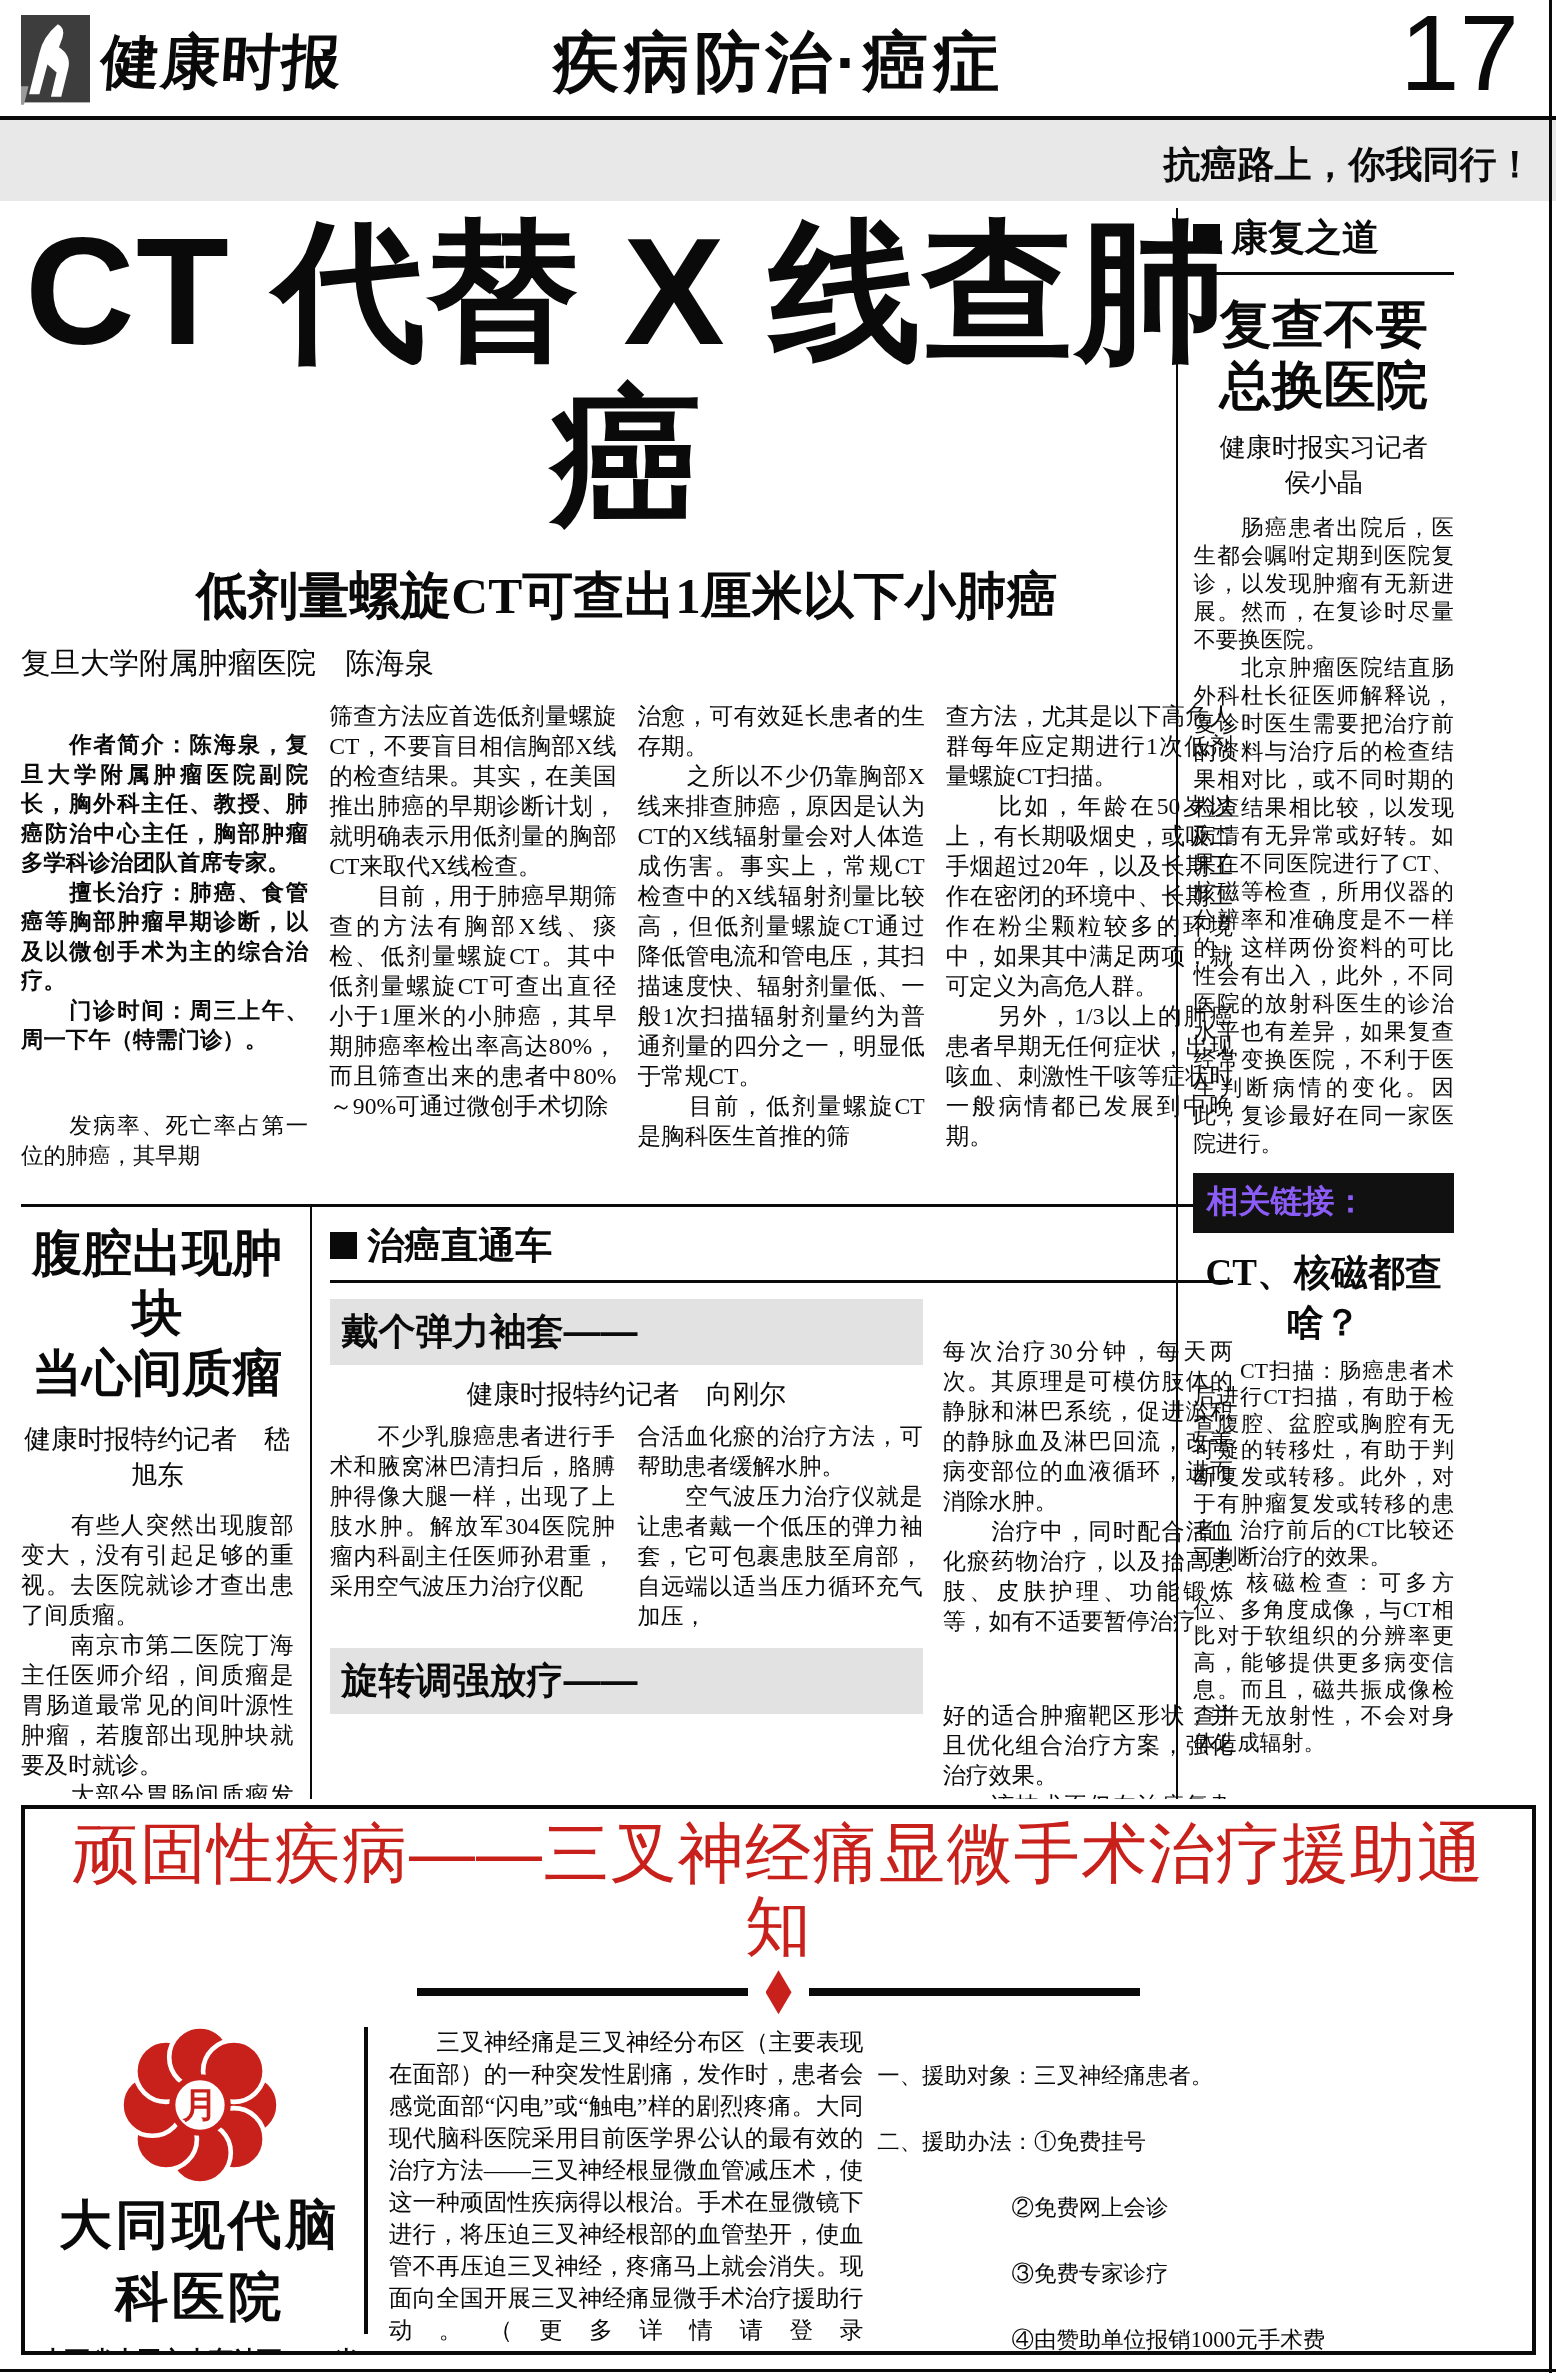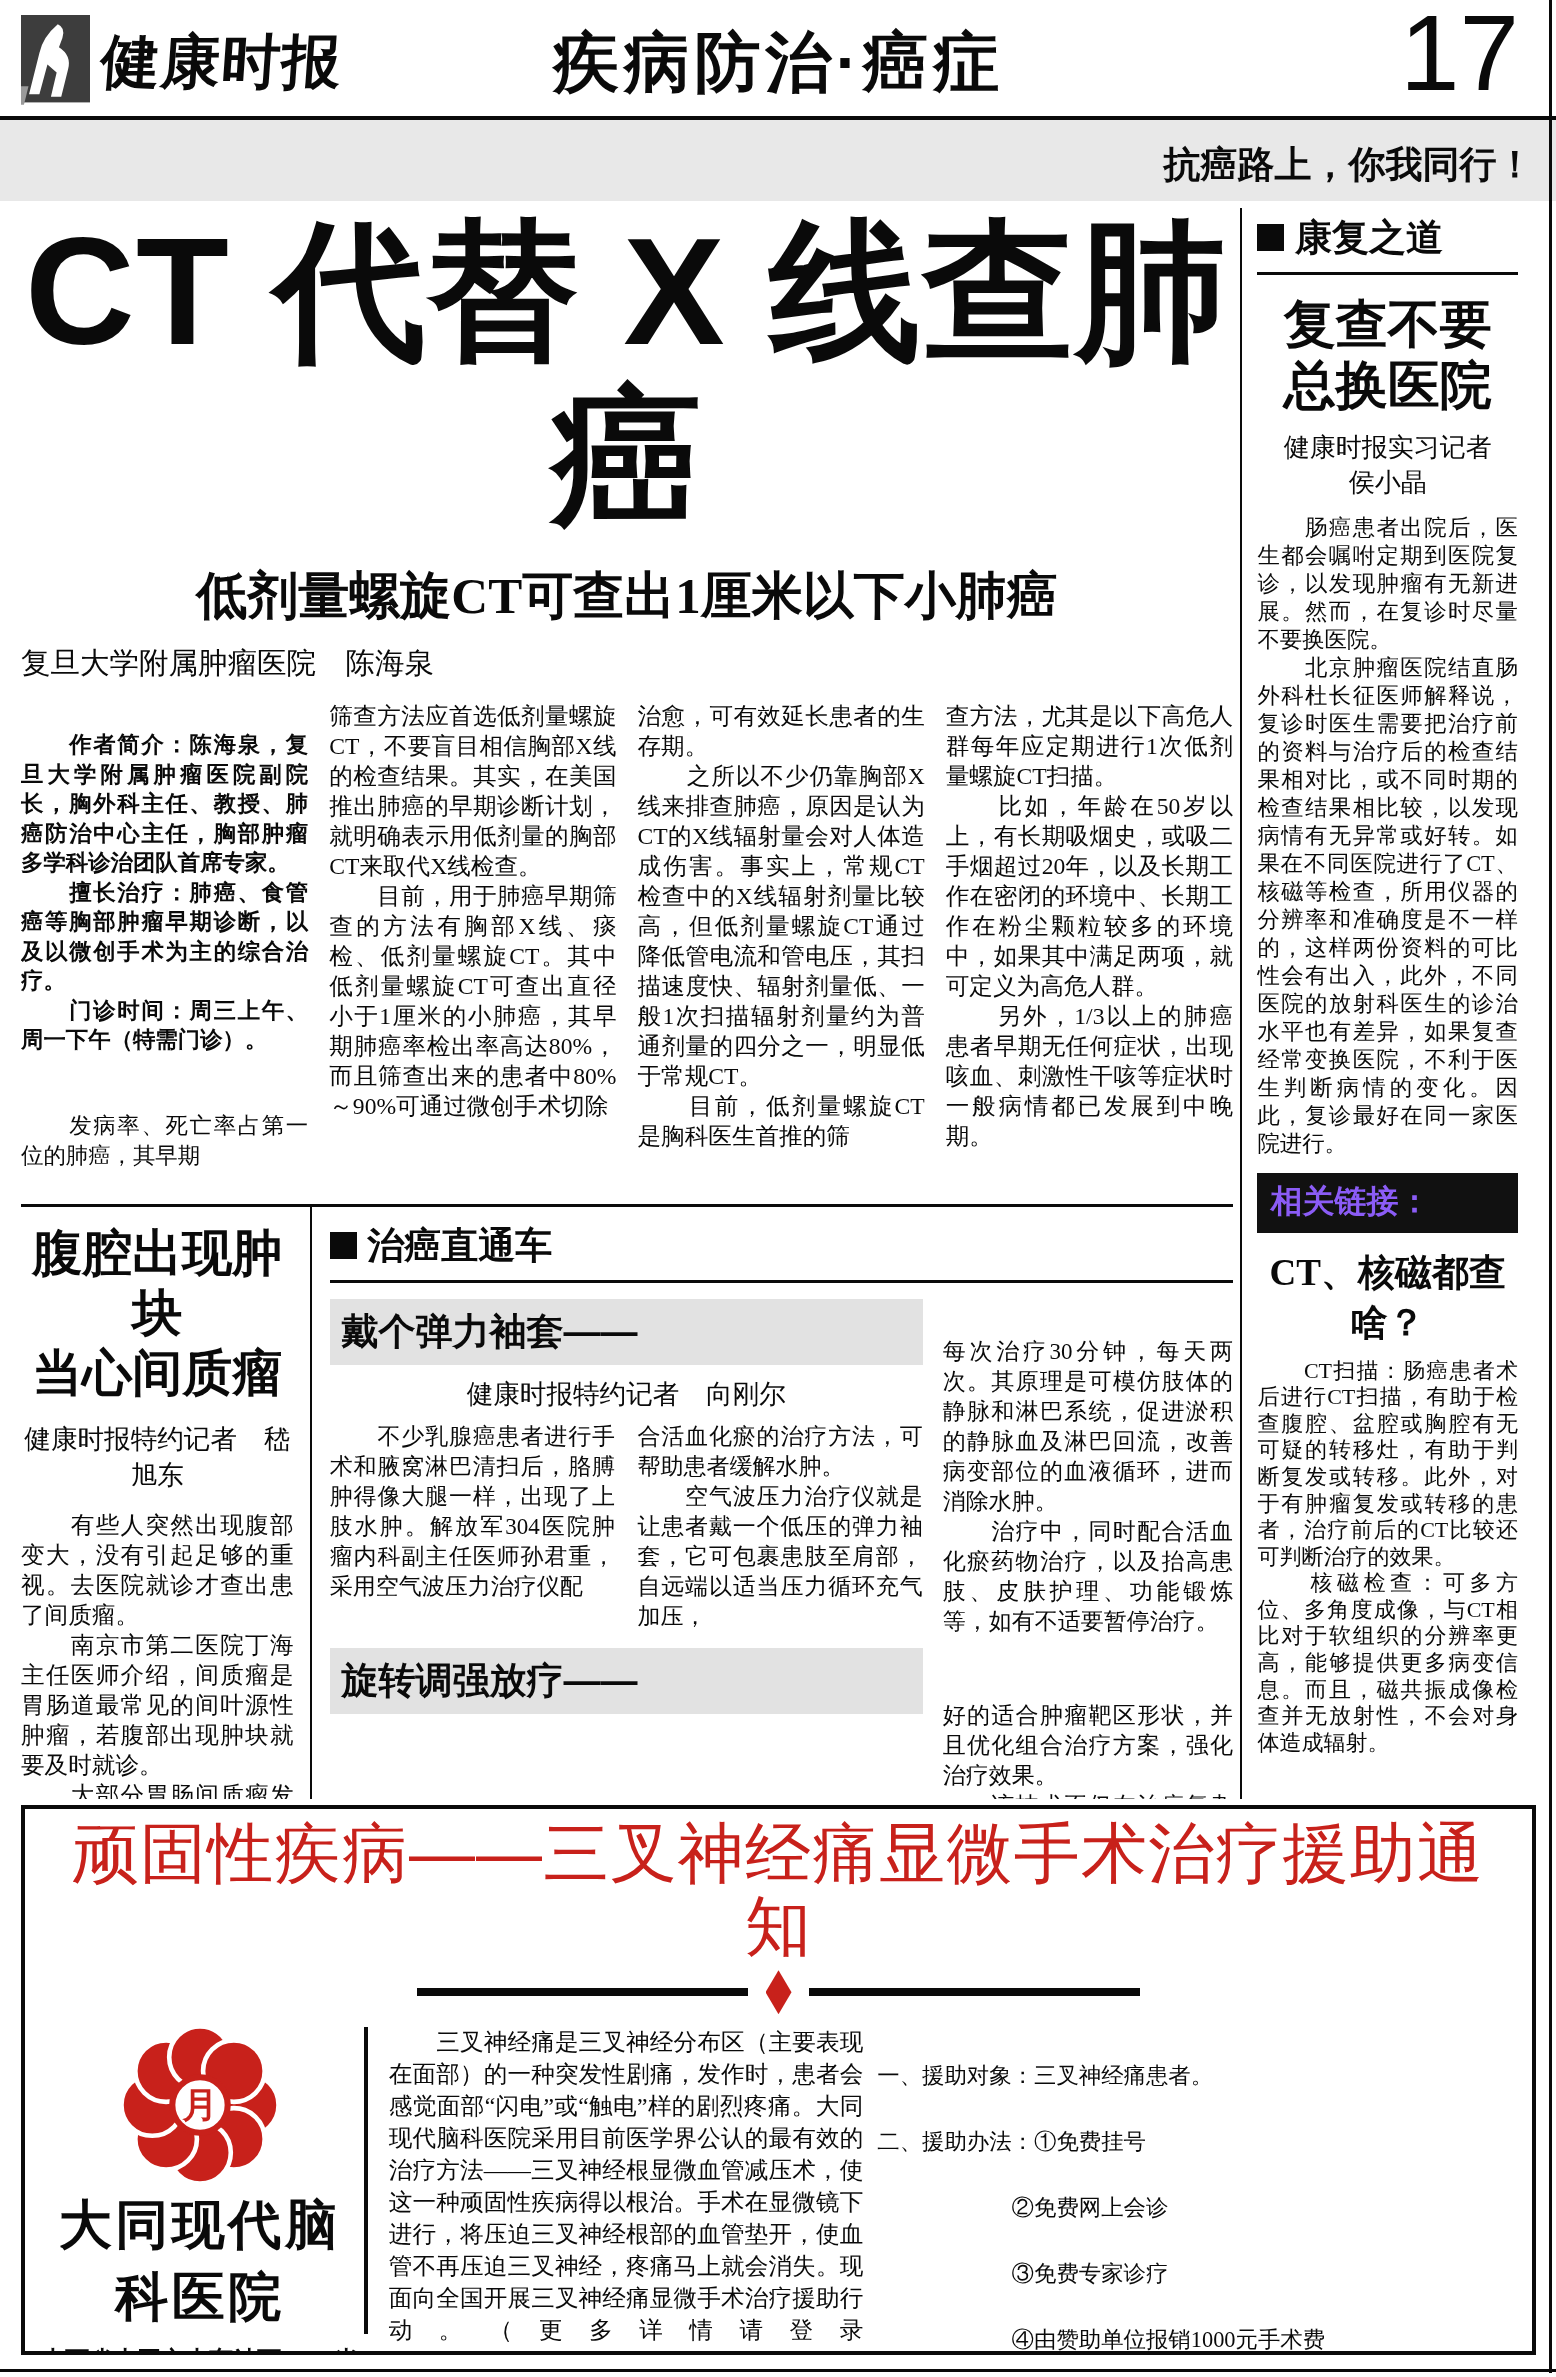--- a/index.html
+++ b/index.html
@@ -47,21 +47,21 @@
   .kicker{background:#e2e2e2;font-size:37px;font-weight:bold;
      font-family:"Liberation Sans",sans-serif;padding:8.3px 11.8px;}
   .t1{font-size:56px;font-weight:bold;text-align:center;margin-top:14px;}
   .exp-byline{font-size:26.6px;text-align:center;margin:10.6px 0;}
   .cols2{display:flex;gap:22.4px;margin-bottom:15.4px;}
   .c{flex:1;font-size:23px;line-height:30px;text-align:justify;white-space:pre-line;}
   .express-right{flex:1;font-size:23px;line-height:30px;text-align:justify;
      white-space:pre-line;padding-top:8.3px;}
   .c3gap{margin-top:34px;}
   
-  .sidebar{position:absolute;left:1240px;top:208px;width:278px;height:1591px;overflow:hidden;
+  .sidebar{position:absolute;left:1176px;top:208px;width:278px;height:1591px;overflow:hidden;
      border-left:2.4px solid #0a0a0a;padding:4.7px 0 0 15.4px;box-sizing:border-box;}
   .rec-title{font-size:52px;line-height:61px;font-weight:bold;text-align:center;
      font-family:Liberation Serif, serif;white-space:pre-line;margin-top:19px;}
   .rec-byline{font-size:26px;text-align:center;margin:14px 5.9px;}
   .rec-body{font-size:22.4px;line-height:28px;text-align:justify;white-space:pre-line;}
   .related-bar{margin-top:15.4px;background:#111;color:#8b5cf6;font-size:32px;font-weight:bold;
      font-family:"Liberation Sans",sans-serif;padding:7px 0 8.3px 13px;}
   .rel-title{font-size:37px;font-weight:bold;text-align:center;margin-top:15.4px;}
   .rel-body{font-size:22px;line-height:26.6px;text-align:justify;white-space:pre-line;margin-top:9.4px;}
   

